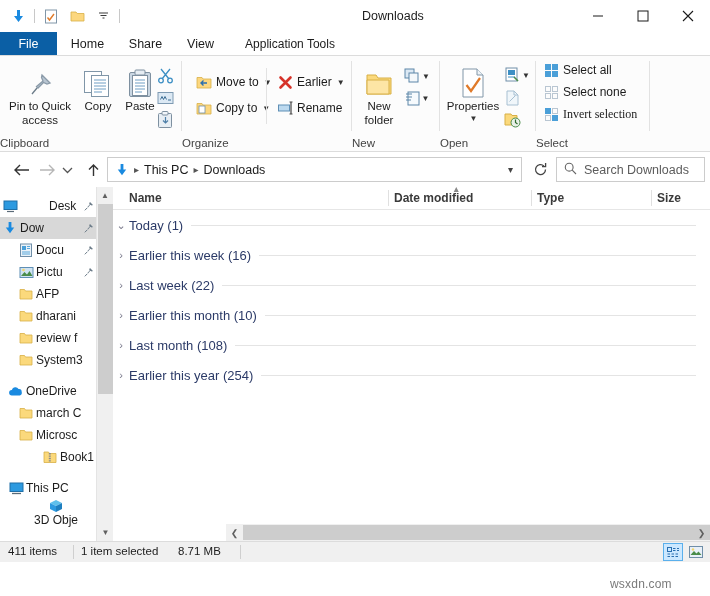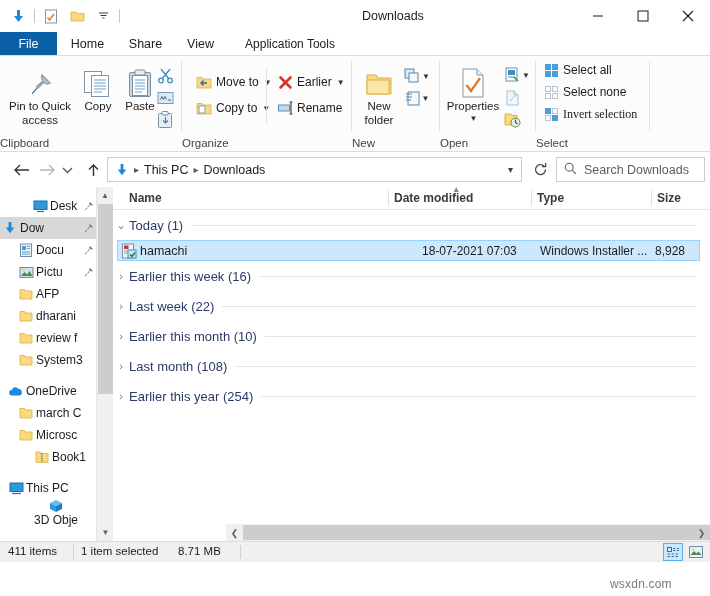--- a/index.html
+++ b/index.html
@@ -500,21 +500,21 @@
       <span class="search-ph">Search Downloads</span>
     </div>
   </div>
 
   <div class="main">
 
     <div class="sidebar">
       <div style="height:8px;"></div>
 
 
-      <div class="nav-item" style="padding-left:30px;">
+      <div class="nav-item" style="padding-left:0;gap:29px;">
         <span class="nav-ico">
           <svg width="15" height="14" viewBox="0 0 15 14">
               <rect x="1" y="2" width="13" height="8.5" fill="#2d9ae0" stroke="#1e6fa8"></rect>
               <path d="M4 12.5h7" stroke="#5a6b78" stroke-width="1.2"></path>
             </svg>
         </span>
         <span>Desk</span>
         <span class="pin">
           <svg width="11" height="11" viewBox="0 0 11 11">
               <path d="M7 1l3 3-1.3.4-1.4-.6L5 6.5 4.4 5.9 6.7 3.6 6.2 2.3z" fill="#6b7b88"></path>
@@ -632,21 +632,21 @@
 
       <div class="nav-item" style="padding-left:16px;">
         <span class="nav-ico">
           <svg width="14" height="12" viewBox="0 0 14 12">
               <path d="M1 1.5h4.5l1 1.5H13v8H1z" fill="#fbd97c" stroke="#d8b046" stroke-width=".8"></path>
             </svg>
         </span>
         <span>Microsc</span>
       </div>
 
-      <div class="nav-item" style="padding-left:32px;">
+      <div class="nav-item" style="padding-left:8px;margin-left:32px;">
         <span class="nav-ico">
           <svg width="14" height="13" viewBox="0 0 14 13">
               <path d="M1 1h4.5l1 1.5H13v9H1z" fill="#fbd97c" stroke="#d8b046" stroke-width=".8"></path>
               <path d="M6.8 2v9" stroke="#8a8a8a" stroke-width="2" stroke-dasharray="1.4 1"></path>
             </svg>
         </span>
         <span>Book1</span>
       </div>
 
       <div class="nav-gap"></div>
@@ -691,37 +691,20 @@
         <div class="col-div" style="left:538px;"></div>
         <div class="col" style="left:544px;">Size</div>
       </div>
 
       <div class="grow">
         <span class="gchev">⌄</span>
         <span class="glabel">Today (1)</span>
         <span class="gline"></span>
       </div>
 
-      <div class="frow sel" style="margin:0 10px 0 4px;">
-        <span class="fico">
-          <svg width="16" height="16" viewBox="0 0 16 16">
-            <rect x="1.5" y="1" width="11" height="14" fill="#f2f6fa" stroke="#7e90a0"></rect>
-            <rect x="3" y="2.5" width="4.5" height="3.5" fill="#c03a2b"></rect>
-            <g stroke="#6f9ec4" stroke-width=".9">
-                <path d="M3 8h7M3 10h7"></path>
-              </g>
-            <rect x="7" y="7" width="8" height="8" fill="#cfe3f2" stroke="#3d8fc4"></rect>
-            <path d="M9 11.5l2 2 3-4" stroke="#2f6b2f" stroke-width="1.4" fill="none"></path>
-          </svg>
-        </span>
-        <span class="fname">hamachi</span>
-        <span class="fdate">18-07-2021 07:03</span>
-        <span class="ftype">Windows Installer ...</span>
-        <span class="fsize">8,928</span>
-      </div>
 
       <div class="grow">
         <span class="gchev">›</span>
         <span class="glabel">Earlier this week (16)</span>
         <span class="gline"></span>
       </div>
       <div class="grow">
         <span class="gchev">›</span>
         <span class="glabel">Last week (22)</span>
         <span class="gline"></span>

